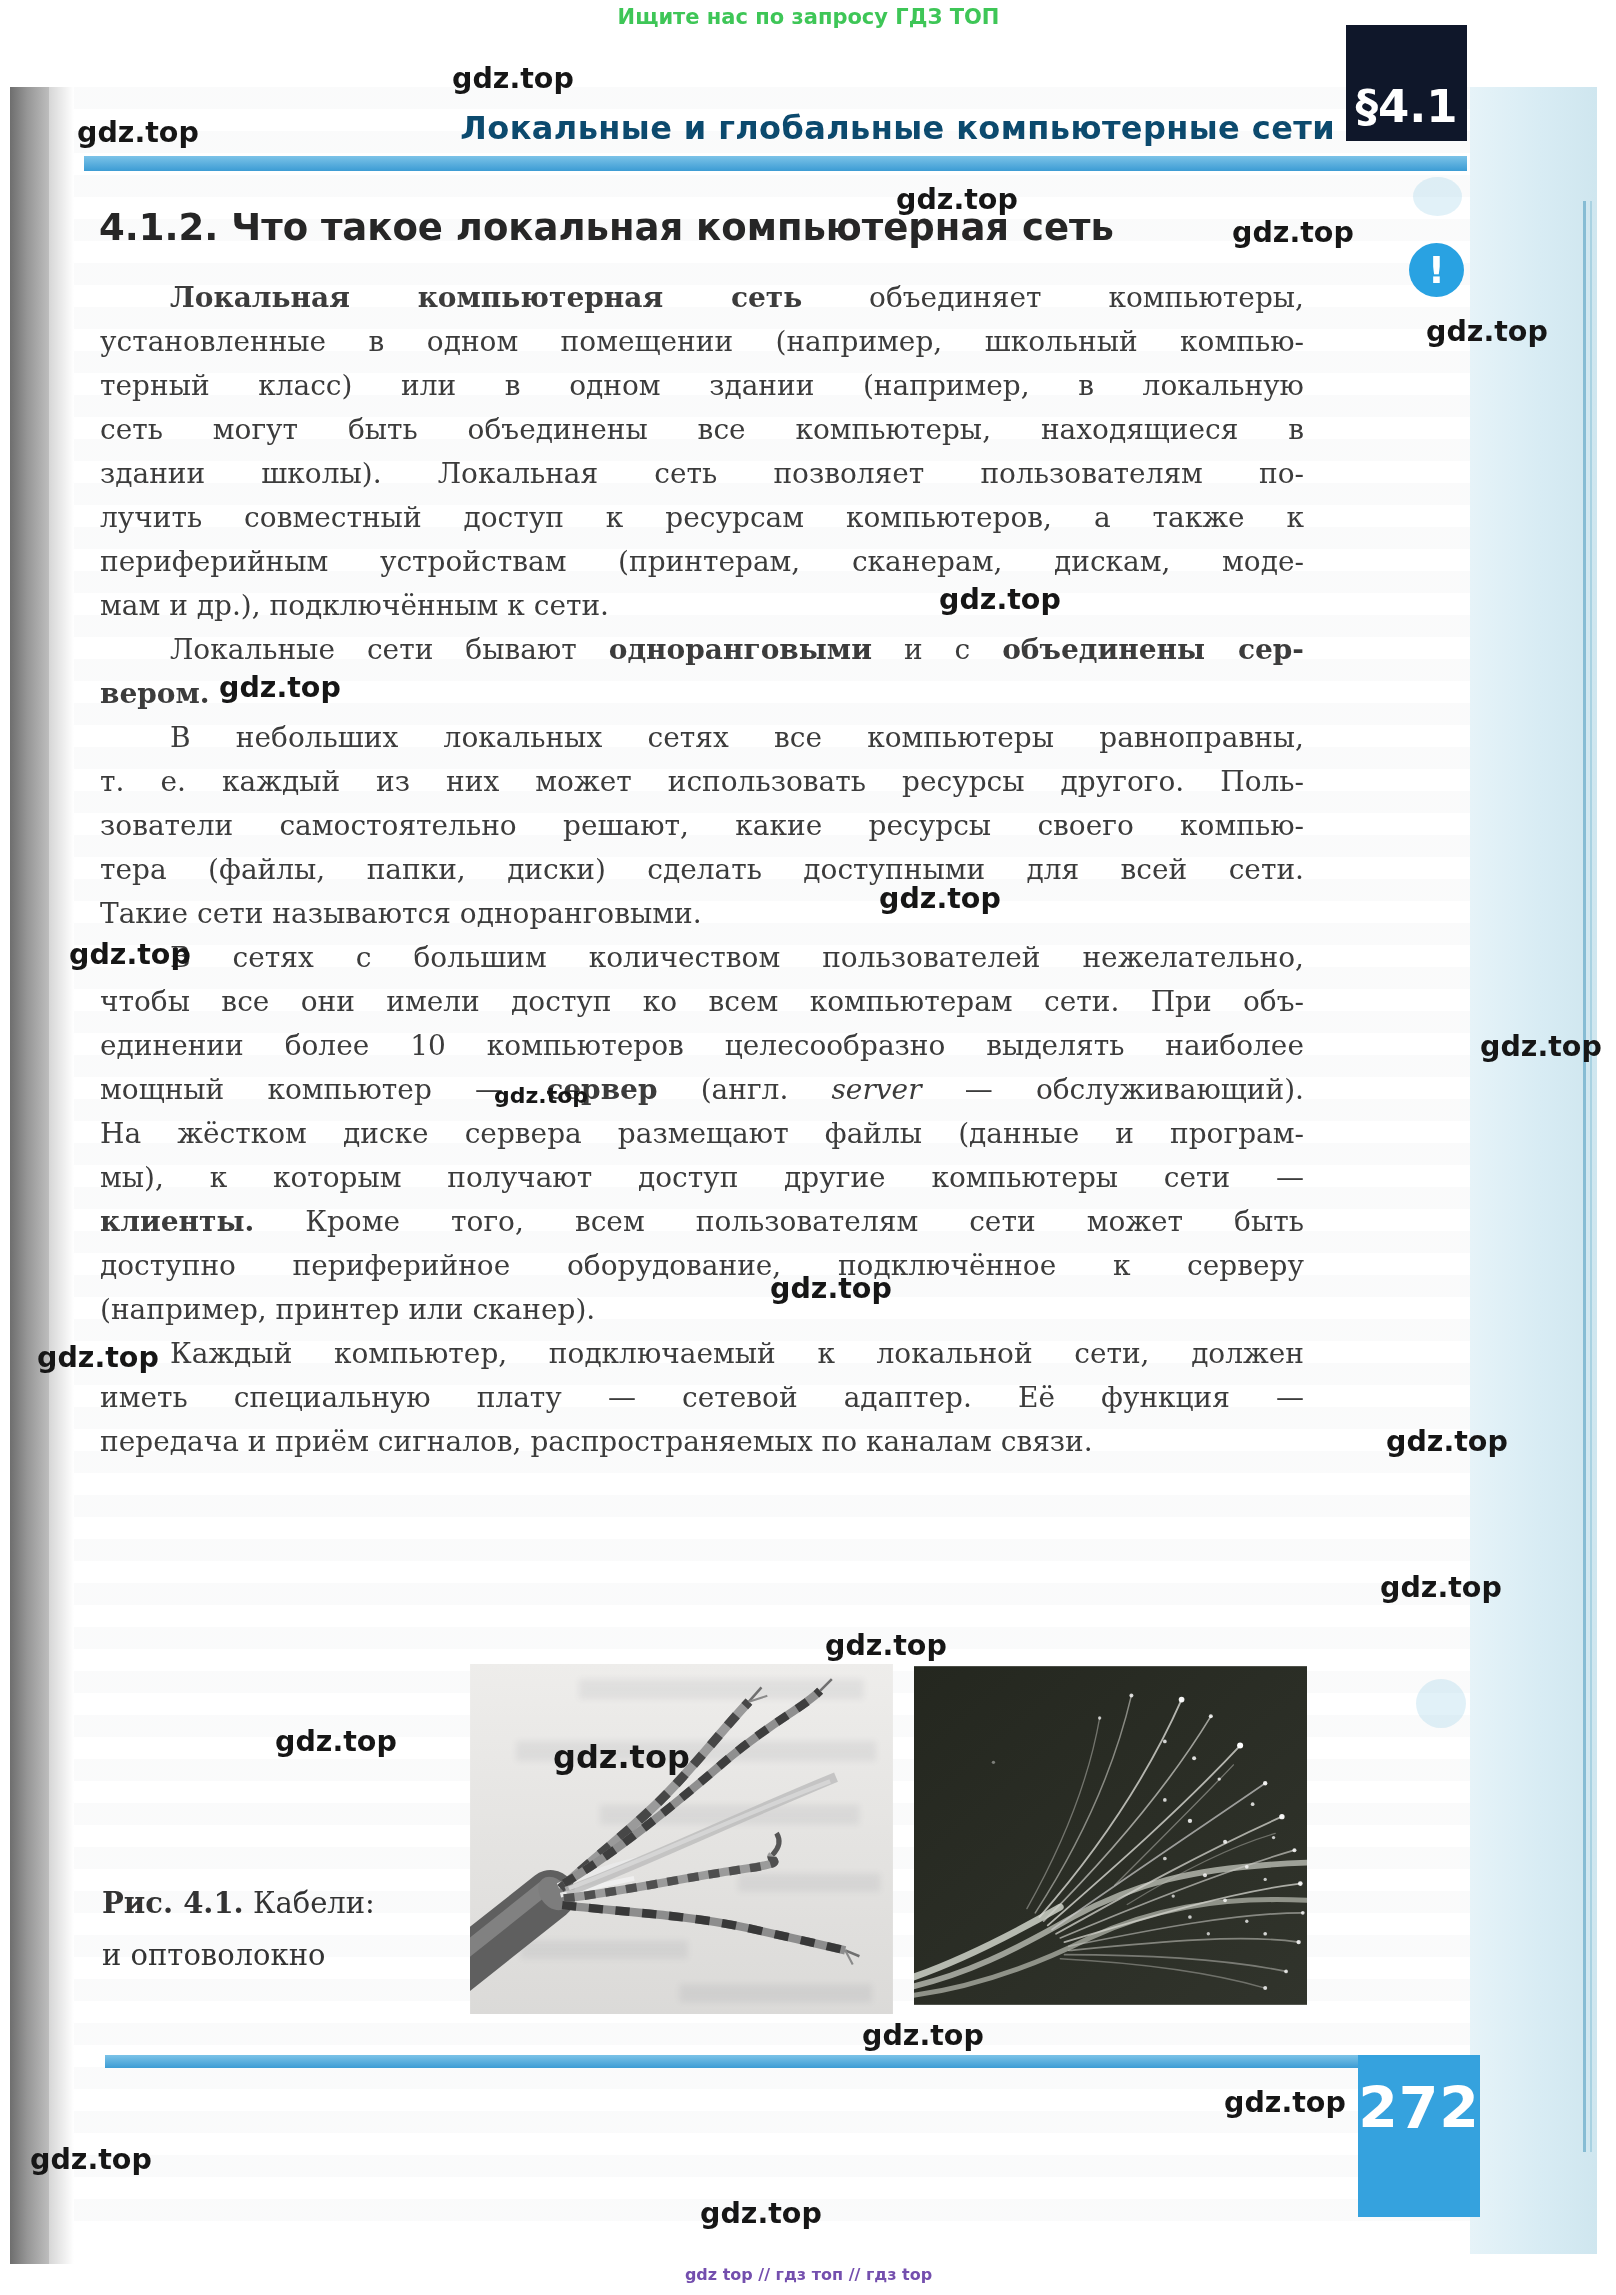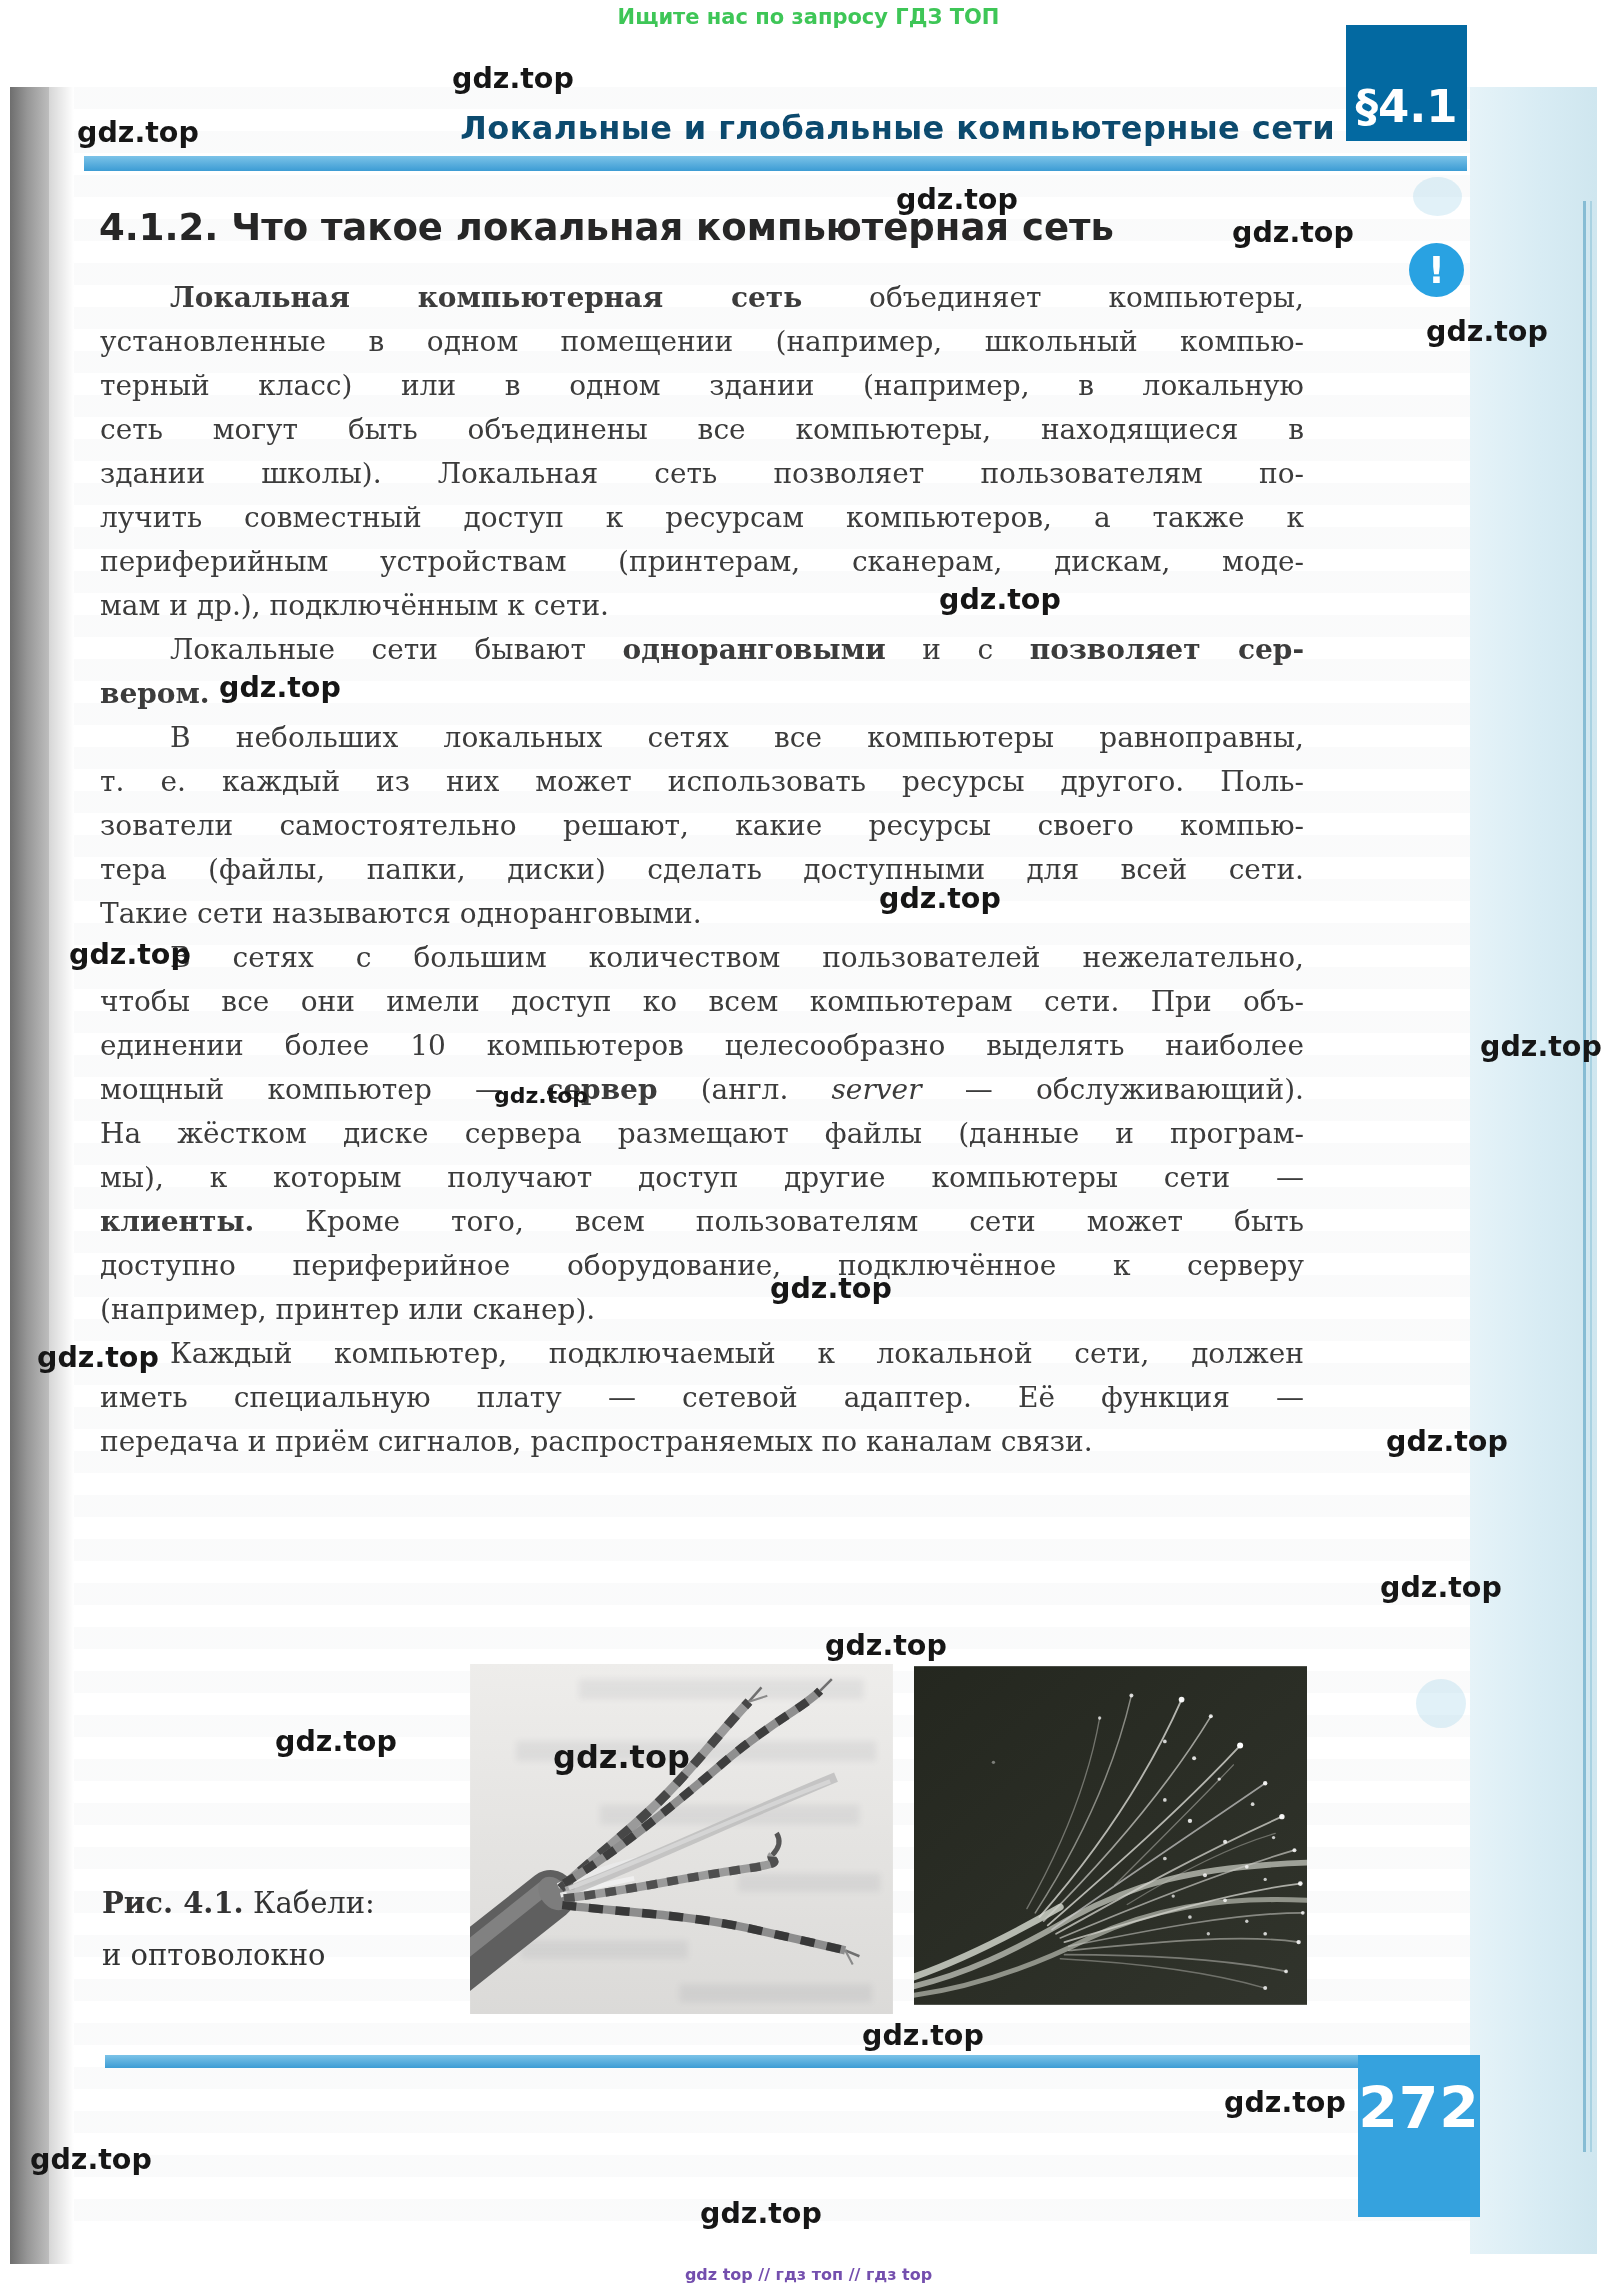--- a/index.html
+++ b/index.html
@@ -15,21 +15,21 @@
   .page-tint{position:absolute;left:74px;top:87px;width:1396px;height:2143px;
          background:repeating-linear-gradient(180deg,rgba(140,150,160,0.045) 0 22px,rgba(255,255,255,0) 22px 44px);}
   .cyan-strip{position:absolute;left:1470px;top:87px;width:127px;height:2167px;
          background:linear-gradient(90deg,#e6f3f8 0%,#d8ecf4 55%,#cfe6ef 100%);}
   .edge-line-a{position:absolute;left:1583px;top:201px;width:2.5px;height:1951px;background:#86bcd4;}
   .edge-line-b{position:absolute;left:1590px;top:201px;width:1.7px;height:1951px;background:#a9d2e2;}
   .ghost-circle{position:absolute;border-radius:50%;background:rgba(120,190,225,0.22);}
   
   .header-title{position:absolute;left:335px;top:109px;width:1000px;text-align:right;
          font-family:"DejaVu Sans", sans-serif;font-weight:bold;font-size:32px;color:#0c4a6e;letter-spacing:0.4px;}
-  .badge{position:absolute;left:1346px;top:25px;width:121px;height:116px;background:#0369a1;
+  .badge{position:absolute;left:1346px;top:25px;width:121px;height:116px;background:#0f172a;
          color:#ffffff;font-family:"DejaVu Sans", sans-serif;font-weight:bold;font-size:45px;
          display:flex;align-items:flex-end;justify-content:center;padding-bottom:8.4px;box-sizing:border-box;}
   .rule-top{position:absolute;left:84px;top:156px;width:1383px;height:15px;
          background:linear-gradient(180deg,#7cc3e8 0%,#3c9cd4 100%);}
   .heading{position:absolute;left:99px;top:206px;width:1172px;
          font-family:"DejaVu Sans", sans-serif;font-weight:bold;font-size:37px;color:#262626;}
   .alert{position:absolute;left:1409px;top:243px;width:55px;height:54px;border-radius:50%;
          background:#29a2e2;color:#ffffff;display:flex;align-items:center;justify-content:center;
          font-family:"DejaVu Sans", sans-serif;font-weight:bold;font-size:37px;}
   
@@ -87,21 +87,21 @@
         <div class="line first"><b>Локальная компьютерная сеть</b> объединяет компьютеры,</div>
         <div class="line">установленные в одном помещении (например, школьный компью-</div>
         <div class="line">терный класс) или в одном здании (например, в локальную</div>
         <div class="line">сеть могут быть объединены все компьютеры, находящиеся в</div>
         <div class="line">здании школы). Локальная сеть позволяет пользователям по-</div>
         <div class="line">лучить совместный доступ к ресурсам компьютеров, а также к</div>
         <div class="line">периферийным устройствам (принтерам, сканерам, дискам, моде-</div>
         <div class="line last">мам и др.), подключённым к сети.</div>
       </div>
       <div class="para">
-        <div class="line first">Локальные сети бывают <b>одноранговыми</b> и с <b>позволяет сер-</b></div>
+        <div class="line first">Локальные сети бывают <b>одноранговыми</b> и с <b>объединены сер-</b></div>
         <div class="line last"><b>вером.</b></div>
       </div>
       <div class="para">
         <div class="line first">В небольших локальных сетях все компьютеры равноправны,</div>
         <div class="line">т. е. каждый из них может использовать ресурсы другого. Поль-</div>
         <div class="line">зователи самостоятельно решают, какие ресурсы своего компью-</div>
         <div class="line">тера (файлы, папки, диски) сделать доступными для всей сети.</div>
         <div class="line last">Такие сети называются одноранговыми.</div>
       </div>
       <div class="para">

